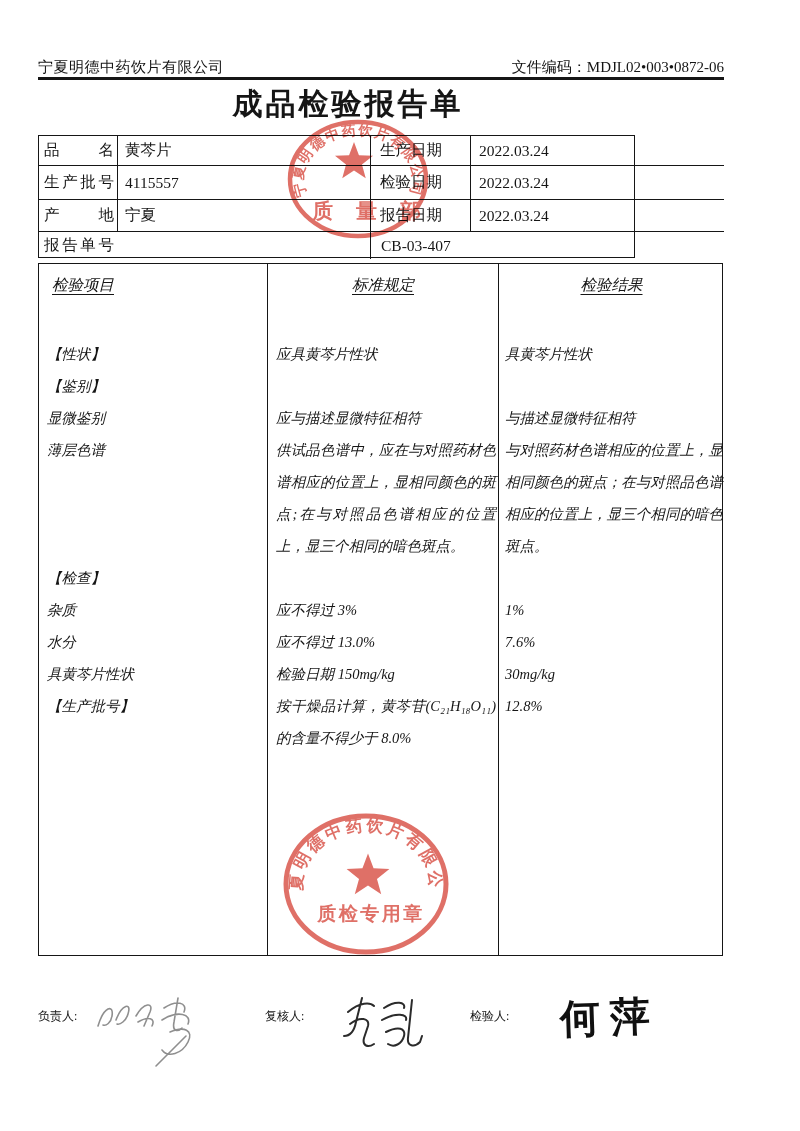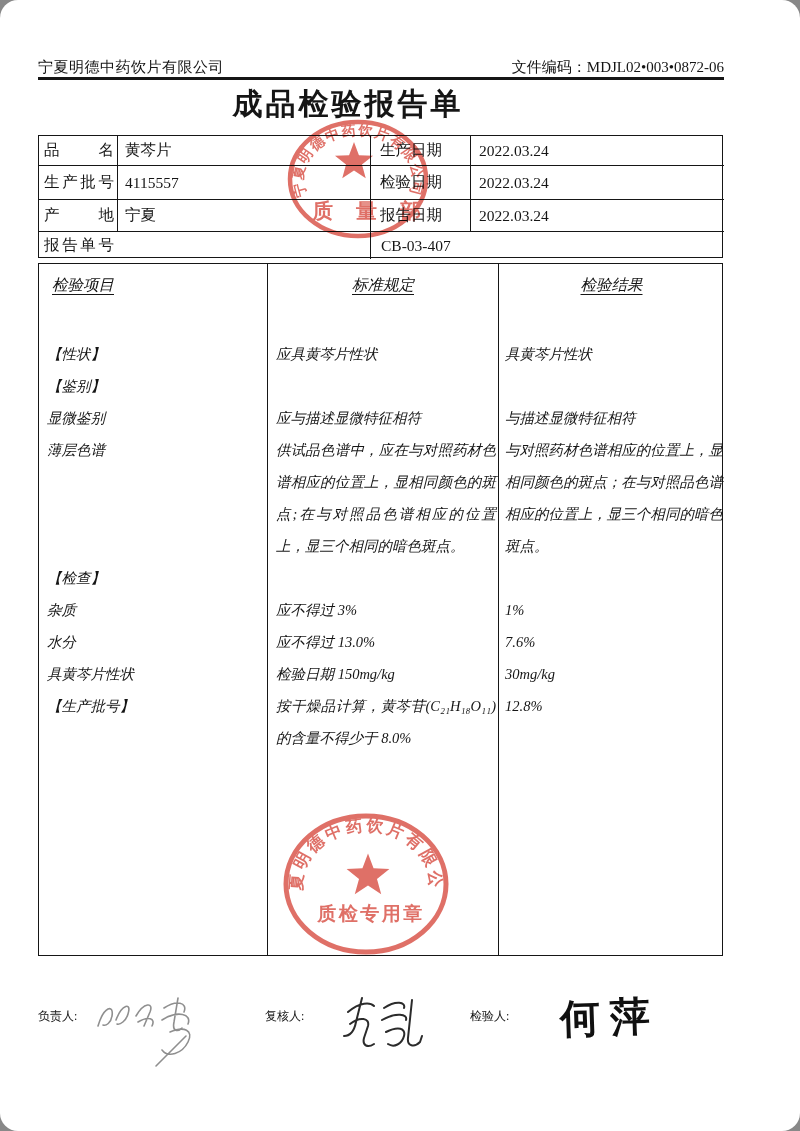--- a/index.html
+++ b/index.html
@@ -1,26 +1,26 @@
 <!DOCTYPE html>
 <html><head>
 <meta charset="utf-8">
 <style>
   html,body{margin:0;padding:0;background:#888;}
   .page{position:relative;width:800px;height:1131px;background:#ffffff;overflow:hidden;
-        font-family:"Liberation Serif","DejaVu Serif",serif;color:#151515;border-radius:18px;}
+        font-family:"Liberation Serif","DejaVu Serif",serif;color:#151515;}
   .abs{position:absolute;}
   
   .company{left:38px;top:58px;font-size:15px;letter-spacing:.5px;}
   .doccode{left:38px;top:58px;width:686px;text-align:right;font-size:15px;}
   .hrule{left:38px;top:77px;width:686px;height:2.5px;background:#161616;}
   .title{left:38px;top:84px;width:620px;margin:0;text-align:center;
          font-size:30px;font-weight:700;letter-spacing:3px;}
   
-  .t1{left:38px;top:135px;width:685px;height:123px;display:grid;box-sizing:border-box;
+  .t1{left:38px;top:135px;width:597px;height:123px;display:grid;box-sizing:border-box;
       grid-template-columns:79px 253px 100px 253px;grid-template-rows:30px 34px 32px 27px;
       border:1.6px solid #161616;font-size:15.5px;}
   .t1 .cell{box-sizing:border-box;border-right:1.5px solid #161616;border-bottom:1.5px solid #161616;
       display:flex;align-items:center;white-space:nowrap;overflow:hidden;}
   .t1 .lastc{border-right:none;} .t1 .lastr{border-bottom:none;}
   .pl5{padding-left:5px;} .pl7{padding-left:7px;} .pl8{padding-left:8px;} .pl9{padding-left:9px;} .pl10{padding-left:10px;}
   .jl{display:inline-block;width:70px;text-align:justify;text-align-last:justify;}
   .span2a{grid-column:1/3;} .span2b{grid-column:3/5;}
   
   .t2{left:38px;top:263px;width:685px;height:693px;display:grid;box-sizing:border-box;

